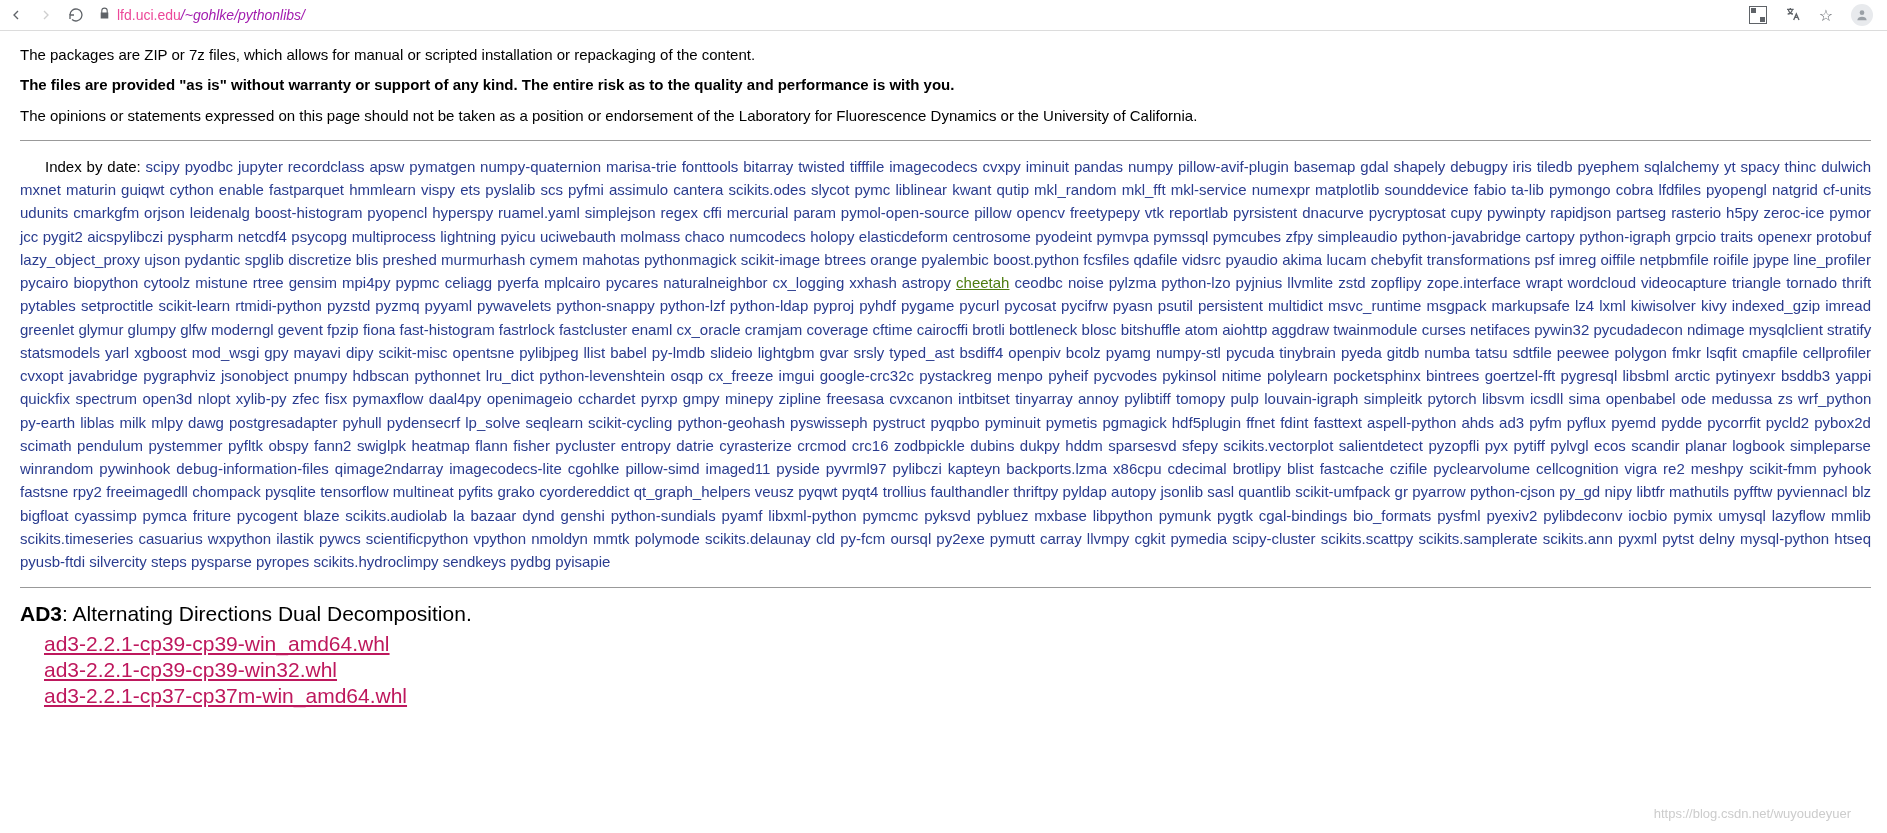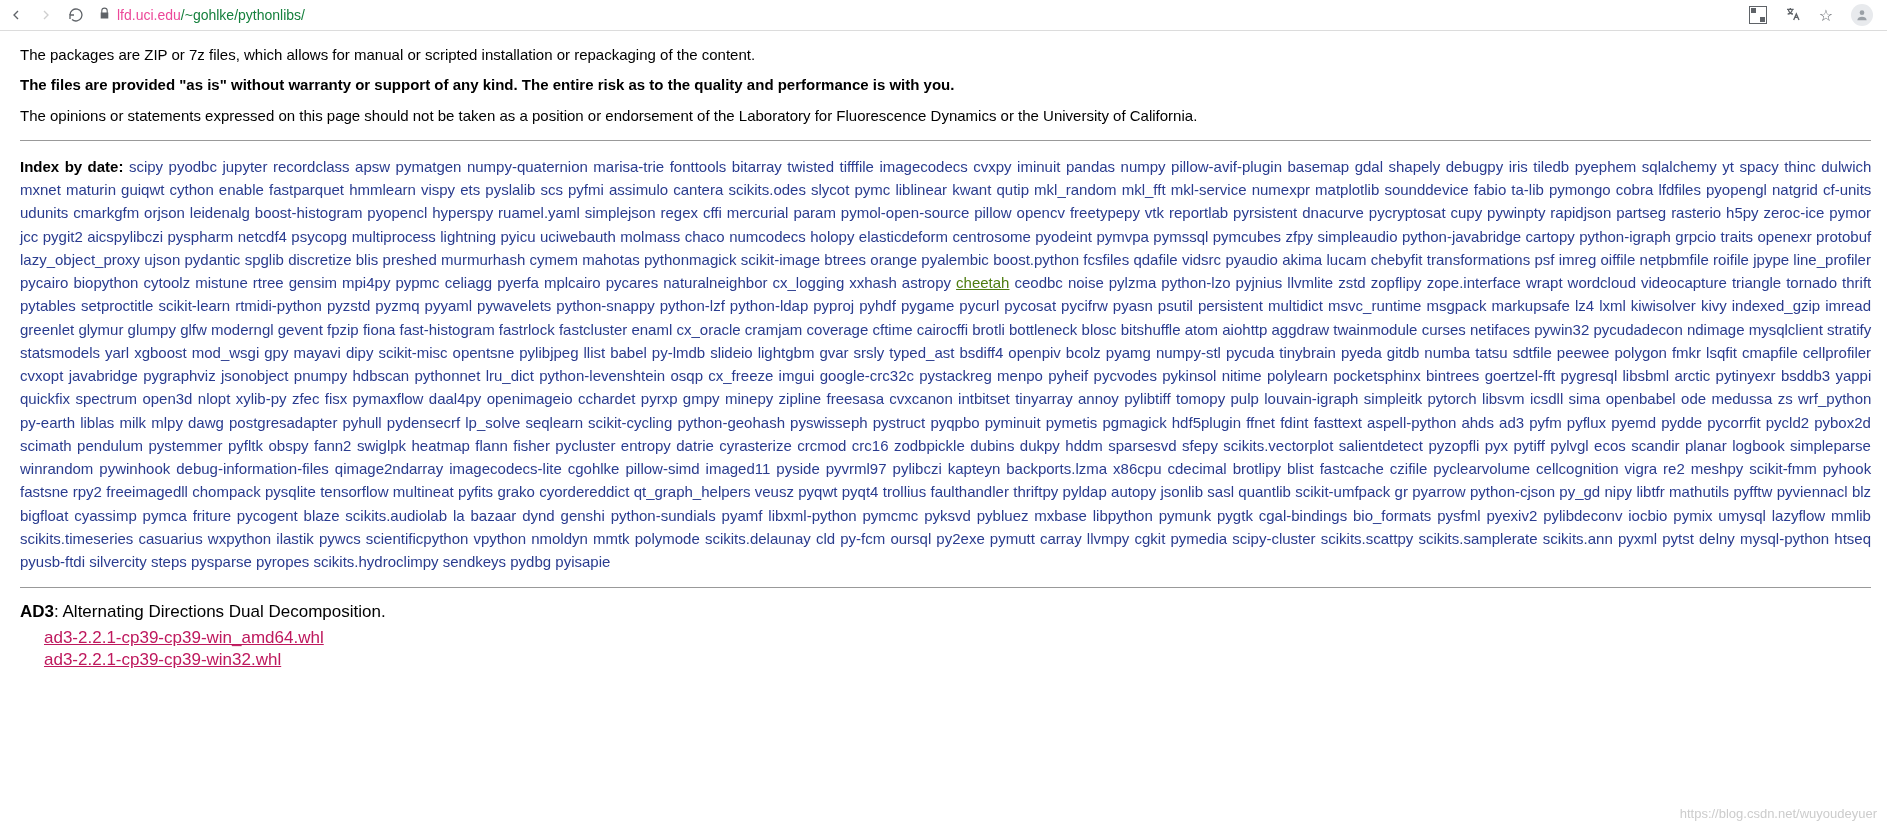--- a/index.html
+++ b/index.html
@@ -29,21 +29,21 @@
   .chrome-nav svg { display:block; }
   .url-row {
     display: flex;
     align-items: center;
     flex: 1;
     gap: 6px;
     padding-left: 4px;
   }
   .url-text { color: #555; }
   .url-text .host { color: #ec4899; }
-  .url-text .path { color: #15803d; }
+  .url-text .path { color: #a21caf; font-style: italic; }
   .chrome-right {
     display: flex;
     align-items: center;
     gap: 18px;
     margin-right: 6px;
     color: #5f6368;
   }
   .chrome-right .qr {
     width:16px;height:16px;border:1px solid #5f6368;position:relative;
   }
@@ -79,39 +79,39 @@
   }
   .index-block a.pkg {
     color: #2a3c8f;
     text-decoration: none;
     white-space: nowrap;
   }
   .index-block a.pkg.hl {
     color: #4d7c0f;
     text-decoration: underline;
   }
-  .section-title { font-weight: bold; }
+  .section-title { font-weight: normal; margin-left: 25px; }
   .pkg-section {
     margin-top: 2px;
-    font-size: 17px;
+    font-size: 21px;
   }
   .pkg-section .head { font-weight: bold; }
   .wheel-list {
     margin: 6px 0 0 24px;
     padding: 0;
     list-style: none;
   }
   .wheel-list li { margin: 2px 0; }
   .wheel-list a {
     color: #be185d;
     text-decoration: underline;
   }
   .watermark {
     position: fixed;
-    right: 10px;
+    right: 36px;
     bottom: 12px;
     font-size: 13px;
     color: #ccc;
     pointer-events: none;
   }
 </style>
 </head>
 <body>
 
 <div class="chrome-bar">
@@ -175,17 +175,18 @@
     <span id="pkg-container">  <a class="pkg" href="#">scipy</a>  <a class="pkg" href="#">pyodbc</a>  <a class="pkg" href="#">jupyter</a>  <a class="pkg" href="#">recordclass</a>  <a class="pkg" href="#">apsw</a>  <a class="pkg" href="#">pymatgen</a>  <a class="pkg" href="#">numpy-quaternion</a>  <a class="pkg" href="#">marisa-trie</a>  <a class="pkg" href="#">fonttools</a>  <a class="pkg" href="#">bitarray</a>  <a class="pkg" href="#">twisted</a>  <a class="pkg" href="#">tifffile</a>  <a class="pkg" href="#">imagecodecs</a>  <a class="pkg" href="#">cvxpy</a>  <a class="pkg" href="#">iminuit</a>  <a class="pkg" href="#">pandas</a>  <a class="pkg" href="#">numpy</a>  <a class="pkg" href="#">pillow-avif-plugin</a>  <a class="pkg" href="#">basemap</a>  <a class="pkg" href="#">gdal</a>  <a class="pkg" href="#">shapely</a>  <a class="pkg" href="#">debugpy</a>  <a class="pkg" href="#">iris</a>  <a class="pkg" href="#">tiledb</a>  <a class="pkg" href="#">pyephem</a>  <a class="pkg" href="#">sqlalchemy</a>  <a class="pkg" href="#">yt</a>  <a class="pkg" href="#">spacy</a>  <a class="pkg" href="#">thinc</a>  <a class="pkg" href="#">dulwich</a>  <a class="pkg" href="#">mxnet</a>  <a class="pkg" href="#">maturin</a>  <a class="pkg" href="#">guiqwt</a>  <a class="pkg" href="#">cython</a>  <a class="pkg" href="#">enable</a>  <a class="pkg" href="#">fastparquet</a>  <a class="pkg" href="#">hmmlearn</a>  <a class="pkg" href="#">vispy</a>  <a class="pkg" href="#">ets</a>  <a class="pkg" href="#">pyslalib</a>  <a class="pkg" href="#">scs</a>  <a class="pkg" href="#">pyfmi</a>  <a class="pkg" href="#">assimulo</a>  <a class="pkg" href="#">cantera</a>  <a class="pkg" href="#">scikits.odes</a>  <a class="pkg" href="#">slycot</a>  <a class="pkg" href="#">pymc</a>  <a class="pkg" href="#">liblinear</a>  <a class="pkg" href="#">kwant</a>  <a class="pkg" href="#">qutip</a>  <a class="pkg" href="#">mkl_random</a>  <a class="pkg" href="#">mkl_fft</a>  <a class="pkg" href="#">mkl-service</a>  <a class="pkg" href="#">numexpr</a>  <a class="pkg" href="#">matplotlib</a>  <a class="pkg" href="#">sounddevice</a>  <a class="pkg" href="#">fabio</a>  <a class="pkg" href="#">ta-lib</a>  <a class="pkg" href="#">pymongo</a>  <a class="pkg" href="#">cobra</a>  <a class="pkg" href="#">lfdfiles</a>  <a class="pkg" href="#">pyopengl</a>  <a class="pkg" href="#">natgrid</a>  <a class="pkg" href="#">cf-units</a>  <a class="pkg" href="#">udunits</a>  <a class="pkg" href="#">cmarkgfm</a>  <a class="pkg" href="#">orjson</a>  <a class="pkg" href="#">leidenalg</a>  <a class="pkg" href="#">boost-histogram</a>  <a class="pkg" href="#">pyopencl</a>  <a class="pkg" href="#">hyperspy</a>  <a class="pkg" href="#">ruamel.yaml</a>  <a class="pkg" href="#">simplejson</a>  <a class="pkg" href="#">regex</a>  <a class="pkg" href="#">cffi</a>  <a class="pkg" href="#">mercurial</a>  <a class="pkg" href="#">param</a>  <a class="pkg" href="#">pymol-open-source</a>  <a class="pkg" href="#">pillow</a>  <a class="pkg" href="#">opencv</a>  <a class="pkg" href="#">freetypepy</a>  <a class="pkg" href="#">vtk</a>  <a class="pkg" href="#">reportlab</a>  <a class="pkg" href="#">pyrsistent</a>  <a class="pkg" href="#">dnacurve</a>  <a class="pkg" href="#">pycryptosat</a>  <a class="pkg" href="#">cupy</a>  <a class="pkg" href="#">pywinpty</a>  <a class="pkg" href="#">rapidjson</a>  <a class="pkg" href="#">partseg</a>  <a class="pkg" href="#">rasterio</a>  <a class="pkg" href="#">h5py</a>  <a class="pkg" href="#">zeroc-ice</a>  <a class="pkg" href="#">pymor</a>  <a class="pkg" href="#">jcc</a>  <a class="pkg" href="#">pygit2</a>  <a class="pkg" href="#">aicspylibczi</a>  <a class="pkg" href="#">pyspharm</a>  <a class="pkg" href="#">netcdf4</a>  <a class="pkg" href="#">psycopg</a>  <a class="pkg" href="#">multiprocess</a>  <a class="pkg" href="#">lightning</a>  <a class="pkg" href="#">pyicu</a>  <a class="pkg" href="#">uciwebauth</a>  <a class="pkg" href="#">molmass</a>  <a class="pkg" href="#">chaco</a>  <a class="pkg" href="#">numcodecs</a>  <a class="pkg" href="#">holopy</a>  <a class="pkg" href="#">elasticdeform</a>  <a class="pkg" href="#">centrosome</a>  <a class="pkg" href="#">pyodeint</a>  <a class="pkg" href="#">pymvpa</a>  <a class="pkg" href="#">pymssql</a>  <a class="pkg" href="#">pymcubes</a>  <a class="pkg" href="#">zfpy</a>  <a class="pkg" href="#">simpleaudio</a>  <a class="pkg" href="#">python-javabridge</a>  <a class="pkg" href="#">cartopy</a>  <a class="pkg" href="#">python-igraph</a>  <a class="pkg" href="#">grpcio</a>  <a class="pkg" href="#">traits</a>  <a class="pkg" href="#">openexr</a>  <a class="pkg" href="#">protobuf</a>  <a class="pkg" href="#">lazy_object_proxy</a>  <a class="pkg" href="#">ujson</a>  <a class="pkg" href="#">pydantic</a>  <a class="pkg" href="#">spglib</a>  <a class="pkg" href="#">discretize</a>  <a class="pkg" href="#">blis</a>  <a class="pkg" href="#">preshed</a>  <a class="pkg" href="#">murmurhash</a>  <a class="pkg" href="#">cymem</a>  <a class="pkg" href="#">mahotas</a>  <a class="pkg" href="#">pythonmagick</a>  <a class="pkg" href="#">scikit-image</a>  <a class="pkg" href="#">btrees</a>  <a class="pkg" href="#">orange</a>  <a class="pkg" href="#">pyalembic</a>  <a class="pkg" href="#">boost.python</a>  <a class="pkg" href="#">fcsfiles</a>  <a class="pkg" href="#">qdafile</a>  <a class="pkg" href="#">vidsrc</a>  <a class="pkg" href="#">pyaudio</a>  <a class="pkg" href="#">akima</a>  <a class="pkg" href="#">lucam</a>  <a class="pkg" href="#">chebyfit</a>  <a class="pkg" href="#">transformations</a>  <a class="pkg" href="#">psf</a>  <a class="pkg" href="#">imreg</a>  <a class="pkg" href="#">oiffile</a>  <a class="pkg" href="#">netpbmfile</a>  <a class="pkg" href="#">roifile</a>  <a class="pkg" href="#">jpype</a>  <a class="pkg" href="#">line_profiler</a>  <a class="pkg" href="#">pycairo</a>  <a class="pkg" href="#">biopython</a>  <a class="pkg" href="#">cytoolz</a>  <a class="pkg" href="#">mistune</a>  <a class="pkg" href="#">rtree</a>  <a class="pkg" href="#">gensim</a>  <a class="pkg" href="#">mpi4py</a>  <a class="pkg" href="#">pypmc</a>  <a class="pkg" href="#">celiagg</a>  <a class="pkg" href="#">pyerfa</a>  <a class="pkg" href="#">mplcairo</a>  <a class="pkg" href="#">pycares</a>  <a class="pkg" href="#">naturalneighbor</a>  <a class="pkg" href="#">cx_logging</a>  <a class="pkg" href="#">xxhash</a>  <a class="pkg" href="#">astropy</a>  <a class="pkg hl" href="#">cheetah</a>  <a class="pkg" href="#">ceodbc</a>  <a class="pkg" href="#">noise</a>  <a class="pkg" href="#">pylzma</a>  <a class="pkg" href="#">python-lzo</a>  <a class="pkg" href="#">pyjnius</a>  <a class="pkg" href="#">llvmlite</a>  <a class="pkg" href="#">zstd</a>  <a class="pkg" href="#">zopflipy</a>  <a class="pkg" href="#">zope.interface</a>  <a class="pkg" href="#">wrapt</a>  <a class="pkg" href="#">wordcloud</a>  <a class="pkg" href="#">videocapture</a>  <a class="pkg" href="#">triangle</a>  <a class="pkg" href="#">tornado</a>  <a class="pkg" href="#">thrift</a>  <a class="pkg" href="#">pytables</a>  <a class="pkg" href="#">setproctitle</a>  <a class="pkg" href="#">scikit-learn</a>  <a class="pkg" href="#">rtmidi-python</a>  <a class="pkg" href="#">pyzstd</a>  <a class="pkg" href="#">pyzmq</a>  <a class="pkg" href="#">pyyaml</a>  <a class="pkg" href="#">pywavelets</a>  <a class="pkg" href="#">python-snappy</a>  <a class="pkg" href="#">python-lzf</a>  <a class="pkg" href="#">python-ldap</a>  <a class="pkg" href="#">pyproj</a>  <a class="pkg" href="#">pyhdf</a>  <a class="pkg" href="#">pygame</a>  <a class="pkg" href="#">pycurl</a>  <a class="pkg" href="#">pycosat</a>  <a class="pkg" href="#">pycifrw</a>  <a class="pkg" href="#">pyasn</a>  <a class="pkg" href="#">psutil</a>  <a class="pkg" href="#">persistent</a>  <a class="pkg" href="#">multidict</a>  <a class="pkg" href="#">msvc_runtime</a>  <a class="pkg" href="#">msgpack</a>  <a class="pkg" href="#">markupsafe</a>  <a class="pkg" href="#">lz4</a>  <a class="pkg" href="#">lxml</a>  <a class="pkg" href="#">kiwisolver</a>  <a class="pkg" href="#">kivy</a>  <a class="pkg" href="#">indexed_gzip</a>  <a class="pkg" href="#">imread</a>  <a class="pkg" href="#">greenlet</a>  <a class="pkg" href="#">glymur</a>  <a class="pkg" href="#">glumpy</a>  <a class="pkg" href="#">glfw</a>  <a class="pkg" href="#">moderngl</a>  <a class="pkg" href="#">gevent</a>  <a class="pkg" href="#">fpzip</a>  <a class="pkg" href="#">fiona</a>  <a class="pkg" href="#">fast-histogram</a>  <a class="pkg" href="#">fastrlock</a>  <a class="pkg" href="#">fastcluster</a>  <a class="pkg" href="#">enaml</a>  <a class="pkg" href="#">cx_oracle</a>  <a class="pkg" href="#">cramjam</a>  <a class="pkg" href="#">coverage</a>  <a class="pkg" href="#">cftime</a>  <a class="pkg" href="#">cairocffi</a>  <a class="pkg" href="#">brotli</a>  <a class="pkg" href="#">bottleneck</a>  <a class="pkg" href="#">blosc</a>  <a class="pkg" href="#">bitshuffle</a>  <a class="pkg" href="#">atom</a>  <a class="pkg" href="#">aiohttp</a>  <a class="pkg" href="#">aggdraw</a>  <a class="pkg" href="#">twainmodule</a>  <a class="pkg" href="#">curses</a>  <a class="pkg" href="#">netifaces</a>  <a class="pkg" href="#">pywin32</a>  <a class="pkg" href="#">pycudadecon</a>  <a class="pkg" href="#">ndimage</a>  <a class="pkg" href="#">mysqlclient</a>  <a class="pkg" href="#">stratify</a>  <a class="pkg" href="#">statsmodels</a>  <a class="pkg" href="#">yarl</a>  <a class="pkg" href="#">xgboost</a>  <a class="pkg" href="#">mod_wsgi</a>  <a class="pkg" href="#">gpy</a>  <a class="pkg" href="#">mayavi</a>  <a class="pkg" href="#">dipy</a>  <a class="pkg" href="#">scikit-misc</a>  <a class="pkg" href="#">opentsne</a>  <a class="pkg" href="#">pylibjpeg</a>  <a class="pkg" href="#">llist</a>  <a class="pkg" href="#">babel</a>  <a class="pkg" href="#">py-lmdb</a>  <a class="pkg" href="#">slideio</a>  <a class="pkg" href="#">lightgbm</a>  <a class="pkg" href="#">gvar</a>  <a class="pkg" href="#">srsly</a>  <a class="pkg" href="#">typed_ast</a>  <a class="pkg" href="#">bsdiff4</a>  <a class="pkg" href="#">openpiv</a>  <a class="pkg" href="#">bcolz</a>  <a class="pkg" href="#">pyamg</a>  <a class="pkg" href="#">numpy-stl</a>  <a class="pkg" href="#">pycuda</a>  <a class="pkg" href="#">tinybrain</a>  <a class="pkg" href="#">pyeda</a>  <a class="pkg" href="#">gitdb</a>  <a class="pkg" href="#">numba</a>  <a class="pkg" href="#">tatsu</a>  <a class="pkg" href="#">sdtfile</a>  <a class="pkg" href="#">peewee</a>  <a class="pkg" href="#">polygon</a>  <a class="pkg" href="#">fmkr</a>  <a class="pkg" href="#">lsqfit</a>  <a class="pkg" href="#">cmapfile</a>  <a class="pkg" href="#">cellprofiler</a>  <a class="pkg" href="#">cvxopt</a>  <a class="pkg" href="#">javabridge</a>  <a class="pkg" href="#">pygraphviz</a>  <a class="pkg" href="#">jsonobject</a>  <a class="pkg" href="#">pnumpy</a>  <a class="pkg" href="#">hdbscan</a>  <a class="pkg" href="#">pythonnet</a>  <a class="pkg" href="#">lru_dict</a>  <a class="pkg" href="#">python-levenshtein</a>  <a class="pkg" href="#">osqp</a>  <a class="pkg" href="#">cx_freeze</a>  <a class="pkg" href="#">imgui</a>  <a class="pkg" href="#">google-crc32c</a>  <a class="pkg" href="#">pystackreg</a>  <a class="pkg" href="#">menpo</a>  <a class="pkg" href="#">pyheif</a>  <a class="pkg" href="#">pycvodes</a>  <a class="pkg" href="#">pykinsol</a>  <a class="pkg" href="#">nitime</a>  <a class="pkg" href="#">polylearn</a>  <a class="pkg" href="#">pocketsphinx</a>  <a class="pkg" href="#">bintrees</a>  <a class="pkg" href="#">goertzel-fft</a>  <a class="pkg" href="#">pygresql</a>  <a class="pkg" href="#">libsbml</a>  <a class="pkg" href="#">arctic</a>  <a class="pkg" href="#">pytinyexr</a>  <a class="pkg" href="#">bsddb3</a>  <a class="pkg" href="#">yappi</a>  <a class="pkg" href="#">quickfix</a>  <a class="pkg" href="#">spectrum</a>  <a class="pkg" href="#">open3d</a>  <a class="pkg" href="#">nlopt</a>  <a class="pkg" href="#">xylib-py</a>  <a class="pkg" href="#">zfec</a>  <a class="pkg" href="#">fisx</a>  <a class="pkg" href="#">pymaxflow</a>  <a class="pkg" href="#">daal4py</a>  <a class="pkg" href="#">openimageio</a>  <a class="pkg" href="#">cchardet</a>  <a class="pkg" href="#">pyrxp</a>  <a class="pkg" href="#">gmpy</a>  <a class="pkg" href="#">minepy</a>  <a class="pkg" href="#">zipline</a>  <a class="pkg" href="#">freesasa</a>  <a class="pkg" href="#">cvxcanon</a>  <a class="pkg" href="#">intbitset</a>  <a class="pkg" href="#">tinyarray</a>  <a class="pkg" href="#">annoy</a>  <a class="pkg" href="#">pylibtiff</a>  <a class="pkg" href="#">tomopy</a>  <a class="pkg" href="#">pulp</a>  <a class="pkg" href="#">louvain-igraph</a>  <a class="pkg" href="#">simpleitk</a>  <a class="pkg" href="#">pytorch</a>  <a class="pkg" href="#">libsvm</a>  <a class="pkg" href="#">icsdll</a>  <a class="pkg" href="#">sima</a>  <a class="pkg" href="#">openbabel</a>  <a class="pkg" href="#">ode</a>  <a class="pkg" href="#">medussa</a>  <a class="pkg" href="#">zs</a>  <a class="pkg" href="#">wrf_python</a>  <a class="pkg" href="#">py-earth</a>  <a class="pkg" href="#">liblas</a>  <a class="pkg" href="#">milk</a>  <a class="pkg" href="#">mlpy</a>  <a class="pkg" href="#">dawg</a>  <a class="pkg" href="#">postgresadapter</a>  <a class="pkg" href="#">pyhull</a>  <a class="pkg" href="#">pydensecrf</a>  <a class="pkg" href="#">lp_solve</a>  <a class="pkg" href="#">seqlearn</a>  <a class="pkg" href="#">scikit-cycling</a>  <a class="pkg" href="#">python-geohash</a>  <a class="pkg" href="#">pyswisseph</a>  <a class="pkg" href="#">pystruct</a>  <a class="pkg" href="#">pyqpbo</a>  <a class="pkg" href="#">pyminuit</a>  <a class="pkg" href="#">pymetis</a>  <a class="pkg" href="#">pgmagick</a>  <a class="pkg" href="#">hdf5plugin</a>  <a class="pkg" href="#">ffnet</a>  <a class="pkg" href="#">fdint</a>  <a class="pkg" href="#">fasttext</a>  <a class="pkg" href="#">aspell-python</a>  <a class="pkg" href="#">ahds</a>  <a class="pkg" href="#">ad3</a>  <a class="pkg" href="#">pyfm</a>  <a class="pkg" href="#">pyflux</a>  <a class="pkg" href="#">pyemd</a>  <a class="pkg" href="#">pydde</a>  <a class="pkg" href="#">pycorrfit</a>  <a class="pkg" href="#">pycld2</a>  <a class="pkg" href="#">pybox2d</a>  <a class="pkg" href="#">scimath</a>  <a class="pkg" href="#">pendulum</a>  <a class="pkg" href="#">pystemmer</a>  <a class="pkg" href="#">pyfltk</a>  <a class="pkg" href="#">obspy</a>  <a class="pkg" href="#">fann2</a>  <a class="pkg" href="#">swiglpk</a>  <a class="pkg" href="#">heatmap</a>  <a class="pkg" href="#">flann</a>  <a class="pkg" href="#">fisher</a>  <a class="pkg" href="#">pycluster</a>  <a class="pkg" href="#">entropy</a>  <a class="pkg" href="#">datrie</a>  <a class="pkg" href="#">cyrasterize</a>  <a class="pkg" href="#">crcmod</a>  <a class="pkg" href="#">crc16</a>  <a class="pkg" href="#">zodbpickle</a>  <a class="pkg" href="#">dubins</a>  <a class="pkg" href="#">dukpy</a>  <a class="pkg" href="#">hddm</a>  <a class="pkg" href="#">sparsesvd</a>  <a class="pkg" href="#">sfepy</a>  <a class="pkg" href="#">scikits.vectorplot</a>  <a class="pkg" href="#">salientdetect</a>  <a class="pkg" href="#">pyzopfli</a>  <a class="pkg" href="#">pyx</a>  <a class="pkg" href="#">pytiff</a>  <a class="pkg" href="#">pylvgl</a>  <a class="pkg" href="#">ecos</a>  <a class="pkg" href="#">scandir</a>  <a class="pkg" href="#">planar</a>  <a class="pkg" href="#">logbook</a>  <a class="pkg" href="#">simpleparse</a>  <a class="pkg" href="#">winrandom</a>  <a class="pkg" href="#">pywinhook</a>  <a class="pkg" href="#">debug-information-files</a>  <a class="pkg" href="#">qimage2ndarray</a>  <a class="pkg" href="#">imagecodecs-lite</a>  <a class="pkg" href="#">cgohlke</a>  <a class="pkg" href="#">pillow-simd</a>  <a class="pkg" href="#">imaged11</a>  <a class="pkg" href="#">pyside</a>  <a class="pkg" href="#">pyvrml97</a>  <a class="pkg" href="#">pylibczi</a>  <a class="pkg" href="#">kapteyn</a>  <a class="pkg" href="#">backports.lzma</a>  <a class="pkg" href="#">x86cpu</a>  <a class="pkg" href="#">cdecimal</a>  <a class="pkg" href="#">brotlipy</a>  <a class="pkg" href="#">blist</a>  <a class="pkg" href="#">fastcache</a>  <a class="pkg" href="#">czifile</a>  <a class="pkg" href="#">pyclearvolume</a>  <a class="pkg" href="#">cellcognition</a>  <a class="pkg" href="#">vigra</a>  <a class="pkg" href="#">re2</a>  <a class="pkg" href="#">meshpy</a>  <a class="pkg" href="#">scikit-fmm</a>  <a class="pkg" href="#">pyhook</a>  <a class="pkg" href="#">fastsne</a>  <a class="pkg" href="#">rpy2</a>  <a class="pkg" href="#">freeimagedll</a>  <a class="pkg" href="#">chompack</a>  <a class="pkg" href="#">pysqlite</a>  <a class="pkg" href="#">tensorflow</a>  <a class="pkg" href="#">multineat</a>  <a class="pkg" href="#">pyfits</a>  <a class="pkg" href="#">grako</a>  <a class="pkg" href="#">cyordereddict</a>  <a class="pkg" href="#">qt_graph_helpers</a>  <a class="pkg" href="#">veusz</a>  <a class="pkg" href="#">pyqwt</a>  <a class="pkg" href="#">pyqt4</a>  <a class="pkg" href="#">trollius</a>  <a class="pkg" href="#">faulthandler</a>  <a class="pkg" href="#">thriftpy</a>  <a class="pkg" href="#">pyldap</a>  <a class="pkg" href="#">autopy</a>  <a class="pkg" href="#">jsonlib</a>  <a class="pkg" href="#">sasl</a>  <a class="pkg" href="#">quantlib</a>  <a class="pkg" href="#">scikit-umfpack</a>  <a class="pkg" href="#">gr</a>  <a class="pkg" href="#">pyarrow</a>  <a class="pkg" href="#">python-cjson</a>  <a class="pkg" href="#">py_gd</a>  <a class="pkg" href="#">nipy</a>  <a class="pkg" href="#">libtfr</a>  <a class="pkg" href="#">mathutils</a>  <a class="pkg" href="#">pyfftw</a>  <a class="pkg" href="#">pyviennacl</a>  <a class="pkg" href="#">blz</a>  <a class="pkg" href="#">bigfloat</a>  <a class="pkg" href="#">cyassimp</a>  <a class="pkg" href="#">pymca</a>  <a class="pkg" href="#">friture</a>  <a class="pkg" href="#">pycogent</a>  <a class="pkg" href="#">blaze</a>  <a class="pkg" href="#">scikits.audiolab</a>  <a class="pkg" href="#">la</a>  <a class="pkg" href="#">bazaar</a>  <a class="pkg" href="#">dynd</a>  <a class="pkg" href="#">genshi</a>  <a class="pkg" href="#">python-sundials</a>  <a class="pkg" href="#">pyamf</a>  <a class="pkg" href="#">libxml-python</a>  <a class="pkg" href="#">pymcmc</a>  <a class="pkg" href="#">pyksvd</a>  <a class="pkg" href="#">pybluez</a>  <a class="pkg" href="#">mxbase</a>  <a class="pkg" href="#">libpython</a>  <a class="pkg" href="#">pymunk</a>  <a class="pkg" href="#">pygtk</a>  <a class="pkg" href="#">cgal-bindings</a>  <a class="pkg" href="#">bio_formats</a>  <a class="pkg" href="#">pysfml</a>  <a class="pkg" href="#">pyexiv2</a>  <a class="pkg" href="#">pylibdeconv</a>  <a class="pkg" href="#">iocbio</a>  <a class="pkg" href="#">pymix</a>  <a class="pkg" href="#">umysql</a>  <a class="pkg" href="#">lazyflow</a>  <a class="pkg" href="#">mmlib</a>  <a class="pkg" href="#">scikits.timeseries</a>  <a class="pkg" href="#">casuarius</a>  <a class="pkg" href="#">wxpython</a>  <a class="pkg" href="#">ilastik</a>  <a class="pkg" href="#">pywcs</a>  <a class="pkg" href="#">scientificpython</a>  <a class="pkg" href="#">vpython</a>  <a class="pkg" href="#">nmoldyn</a>  <a class="pkg" href="#">mmtk</a>  <a class="pkg" href="#">polymode</a>  <a class="pkg" href="#">scikits.delaunay</a>  <a class="pkg" href="#">cld</a>  <a class="pkg" href="#">py-fcm</a>  <a class="pkg" href="#">oursql</a>  <a class="pkg" href="#">py2exe</a>  <a class="pkg" href="#">pymutt</a>  <a class="pkg" href="#">carray</a>  <a class="pkg" href="#">llvmpy</a>  <a class="pkg" href="#">cgkit</a>  <a class="pkg" href="#">pymedia</a>  <a class="pkg" href="#">scipy-cluster</a>  <a class="pkg" href="#">scikits.scattpy</a>  <a class="pkg" href="#">scikits.samplerate</a>  <a class="pkg" href="#">scikits.ann</a>  <a class="pkg" href="#">pyxml</a>  <a class="pkg" href="#">pytst</a>  <a class="pkg" href="#">delny</a>  <a class="pkg" href="#">mysql-python</a>  <a class="pkg" href="#">htseq</a>  <a class="pkg" href="#">pyusb-ftdi</a>  <a class="pkg" href="#">silvercity</a>  <a class="pkg" href="#">steps</a>  <a class="pkg" href="#">pysparse</a>  <a class="pkg" href="#">pyropes</a>  <a class="pkg" href="#">scikits.hydroclimpy</a>  <a class="pkg" href="#">sendkeys</a>  <a class="pkg" href="#">pydbg</a>  <a class="pkg" href="#">pyisapie</a></span>
   </div>
 
   <hr class="sep">
 
   <div class="pkg-section">
     <span class="head">AD3</span><span>: Alternating Directions Dual Decomposition.</span>
     <ul class="wheel-list" id="wheel-list">
         <li><a href="#">ad3-2.2.1-cp39-cp39-win_amd64.whl</a></li>
         <li><a href="#">ad3-2.2.1-cp39-cp39-win32.whl</a></li>
+        <li><a href="#">ad3-2.2.1-cp37-cp37m-win_amd64.whl</a></li>
       </ul>
   </div>
 </div>
 
 <div class="watermark">https://blog.csdn.net/wuyoudeyuer</div>
 
 </body></html>

